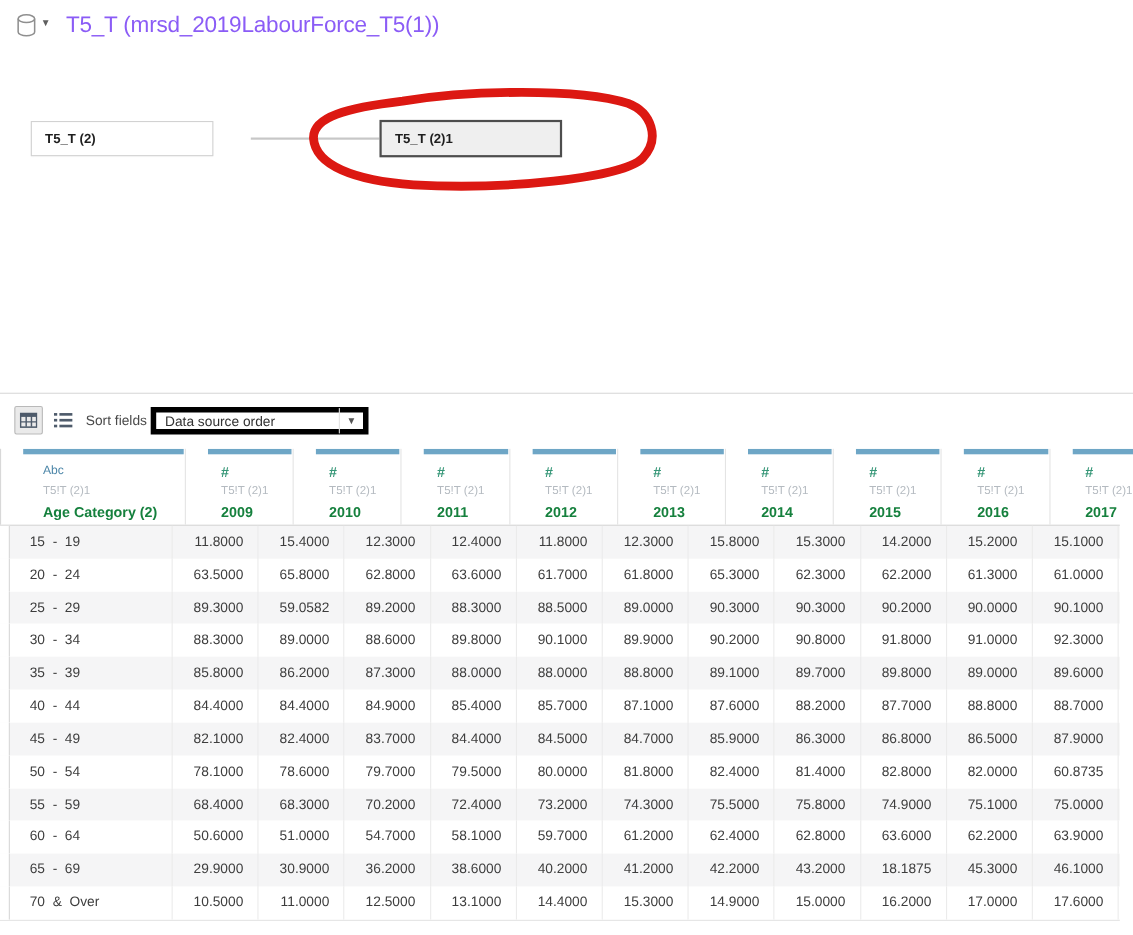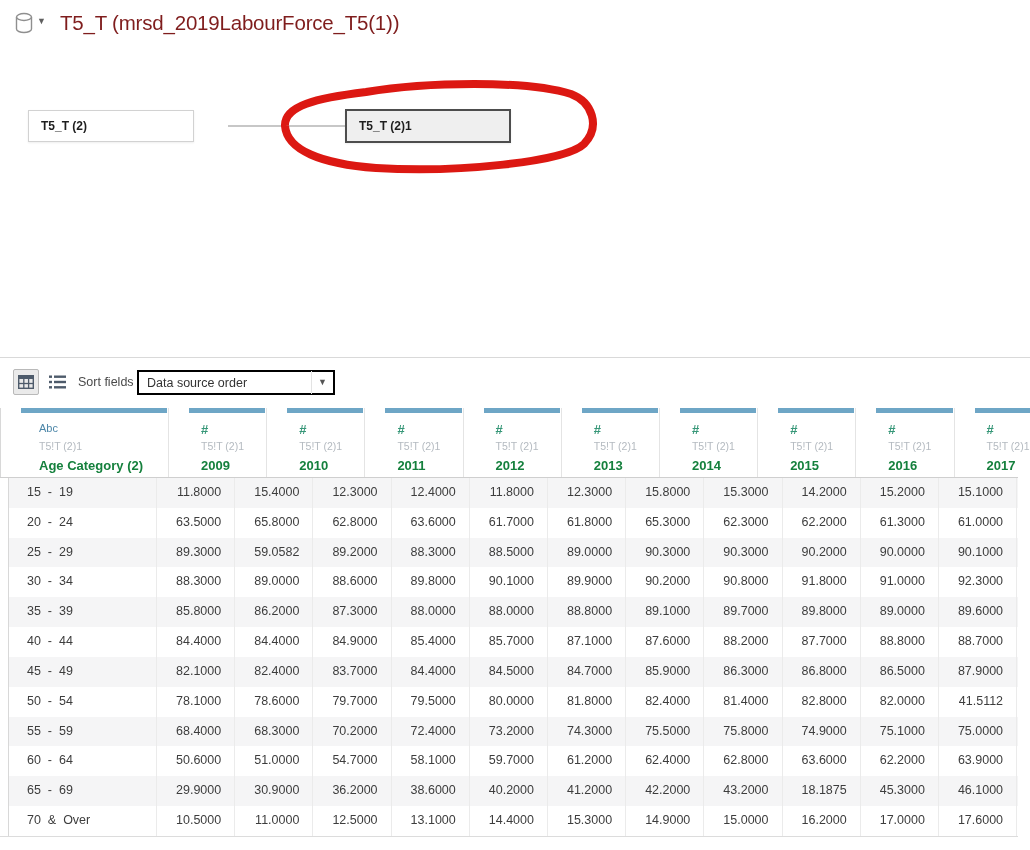--- a/index.html
+++ b/index.html
@@ -4,39 +4,39 @@
 <style>
   html,body{margin:0;padding:0;background:#fff;}
   *{box-sizing:border-box;}
   body{font-family:"Liberation Sans","DejaVu Sans",sans-serif;}
   #page{position:relative;width:1030px;height:850px;background:#fff;overflow:hidden;}
 
   
   .titlebar{position:absolute;left:14px;top:10px;display:flex;align-items:flex-start;}
   .db-ico{width:20px;height:22px;margin-top:2px;}
   .db-caret{font-size:9px;color:#5f5f5f;margin:6px 0 0 3px;}
-  .page-title{margin-left:14px;font-size:20.5px;color:#7f1d1d;letter-spacing:-0.2px;line-height:26px;}
+  .page-title{margin-left:14px;font-size:20.5px;color:#8b5cf6;letter-spacing:-0.2px;line-height:26px;}
 
   
   .node{position:absolute;height:32px;background:#fff;border:1px solid #d2d2d2;
         box-shadow:0 1px 2px rgba(0,0,0,0.07);display:flex;align-items:center;
         font-size:12px;font-weight:bold;color:#1e1e1e;padding-left:12px;width:166px;}
   .node-left{left:28px;top:110px;}
   .node-right{left:345px;top:109px;height:34px;background:#efefef;border:2px solid #4d4d4d;}
   .connector{position:absolute;left:228px;top:125px;width:117px;height:2px;background:#c7c7c7;}
   .annotation{position:absolute;left:276px;top:78px;width:330px;height:100px;pointer-events:none;}
 
   
   .toolbar{position:absolute;left:0;top:357px;width:1030px;height:51px;border-top:1px solid #d9d9d9;background:#fff;}
   .grid-btn{position:absolute;left:13px;top:11px;width:26px;height:26px;background:#eaeaea;
             border:1px solid #b9b9b9;border-radius:2px;display:flex;align-items:center;justify-content:center;}
   .list-btn{position:absolute;left:47px;top:14px;width:21px;height:20px;display:flex;align-items:center;justify-content:center;}
   .sort-label{position:absolute;left:78px;top:17px;font-size:12.5px;color:#4a4a4a;}
   .dropdown{position:absolute;left:137px;top:12px;width:198px;height:25px;background:#fff;
-            border:2px solid #000000;display:flex;align-items:center;}
+            border:5px solid #000000;display:flex;align-items:center;}
   .dropdown .val{flex:1;font-size:12.5px;color:#333;padding-left:8px;}
   .dropdown .caret{width:22px;text-align:center;font-size:9px;color:#555;border-left:1px solid #e3e3e3;line-height:23px;}
 
   
   .grid{position:absolute;left:0;top:408px;width:1018px;}
   .ghead{display:flex;height:70px;border-bottom:1px solid #cfcfcf;gap:20px;}
   .hgutter{width:9px;border-right:1px solid #d8d8d8;}
   .hcell{position:relative;width:78.2px;flex:none;border-right:1px solid #e4e4e4;padding:14px 0 0 12px;overflow:hidden;}
   .hcell.first{width:148px;padding-left:18px;}
   .hcell::before{content:"";position:absolute;left:0;top:0;right:1px;height:5px;background:#6ea6c6;}
@@ -284,21 +284,21 @@
           <div class="bcell num">78.1000</div>
           <div class="bcell num">78.6000</div>
           <div class="bcell num">79.7000</div>
           <div class="bcell num">79.5000</div>
           <div class="bcell num">80.0000</div>
           <div class="bcell num">81.8000</div>
           <div class="bcell num">82.4000</div>
           <div class="bcell num">81.4000</div>
           <div class="bcell num">82.8000</div>
           <div class="bcell num">82.0000</div>
-          <div class="bcell num">41.5112</div>
+          <div class="bcell num">60.8735</div>
         </div>
         <div class="brow alt">
           <div class="gutter"></div>
           <div class="bcell label">55  -  59</div>
           <div class="bcell num">68.4000</div>
           <div class="bcell num">68.3000</div>
           <div class="bcell num">70.2000</div>
           <div class="bcell num">72.4000</div>
           <div class="bcell num">73.2000</div>
           <div class="bcell num">74.3000</div>

